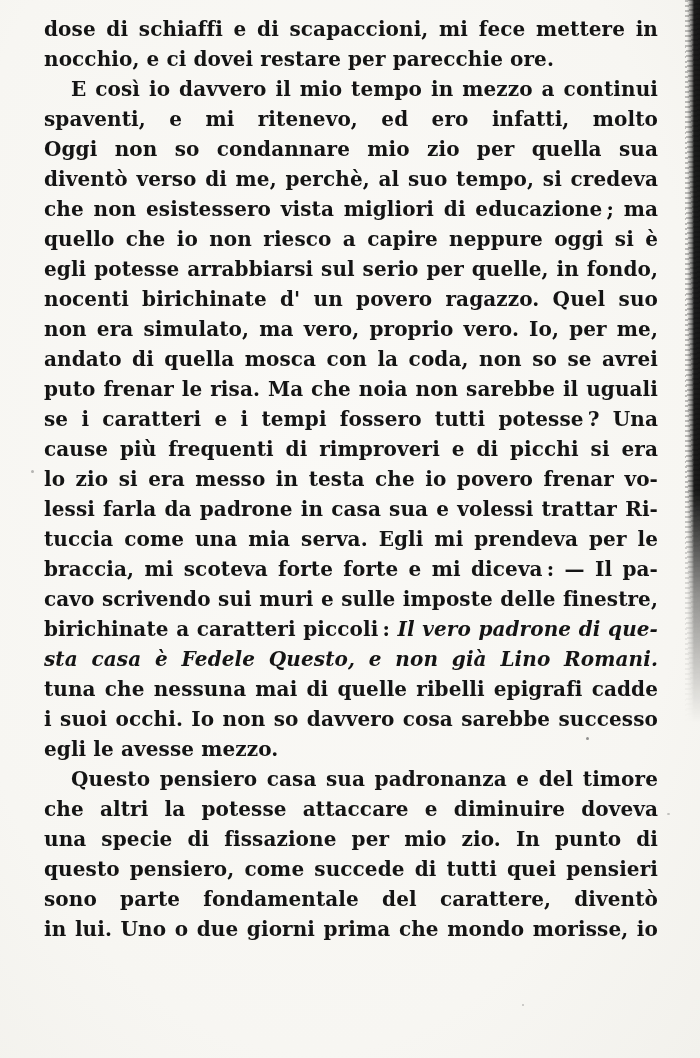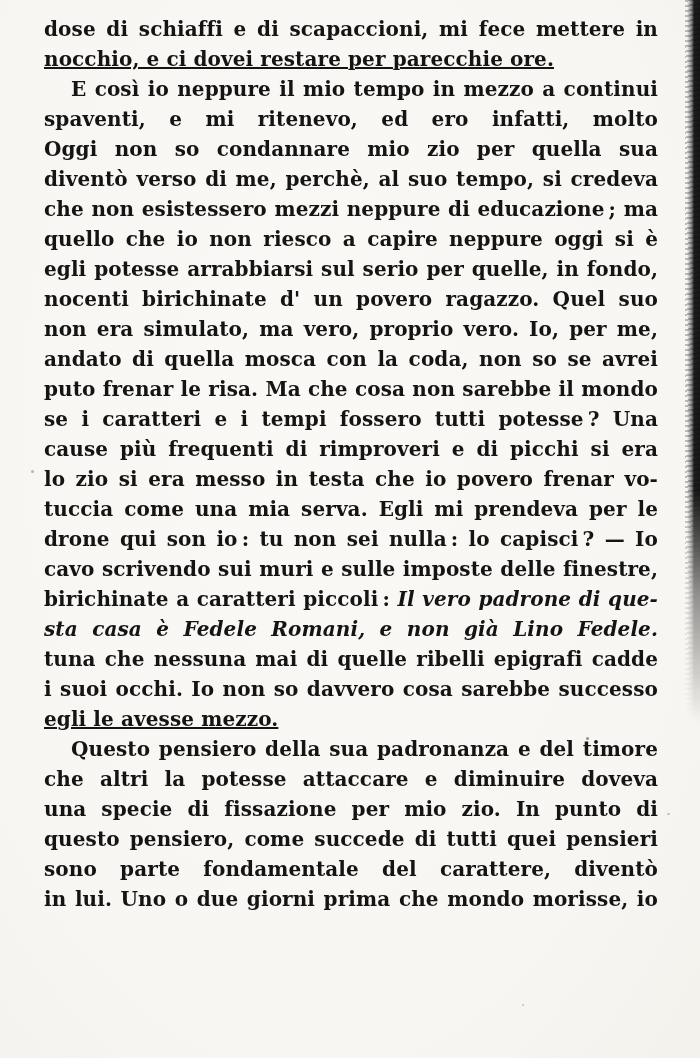--- a/index.html
+++ b/index.html
@@ -19,21 +19,21 @@
   .line {
     font-family: "DejaVu Serif", "Liberation Serif", serif;
     font-weight: 700;
     font-size: 20px;
     line-height: 30px; height: 30px;
     text-align: justify;
     text-align-last: justify;
     overflow: hidden;
     letter-spacing: 0.1px;
   }
-  .line.para-end { text-align: left; text-align-last: left; text-decoration: underline; }
+  .line.para-end { text-align: left; text-align-last: left; }
   .line.indent { padding-left: 27px; }
   .it { font-style: italic; }
   .gutter-shadow {
     position: absolute; top: 0; right: 0;
     width: 15px; height: 745px;
     background:
       repeating-linear-gradient(171deg, rgba(10,10,10,0.25) 0 2px, rgba(0,0,0,0) 2px 5px),
       linear-gradient(to left,
         rgba(16,16,16,0.97) 0px, rgba(16,16,16,0.95) 6px,
         rgba(16,16,16,0.55) 8px, rgba(16,16,16,0.22) 11px,
@@ -47,43 +47,44 @@
   .speck.s3 { left: 522px; top: 1004px; width: 2px; height: 2px; opacity: .3; }
   .speck.s4 { left: 667px; top: 813px;  width: 3px; height: 2px; opacity: .3; }
 </style>
 </head>
 <body>
 
 <div class="page">
   <div class="text-block">
       <div class="line"><span>dose di schiaffi e di scapaccioni, mi fece mettere in gi-</span></div>
       <div class="line para-end"><span>nocchio, e ci dovei restare per parecchie ore.</span></div>
-      <div class="line indent"><span>E così io neppure il mio tempo in mezzo a continui</span></div>
+      <div class="line indent"><span>E così io davvero il mio tempo in mezzo a continui</span></div>
       <div class="line"><span>spaventi, e mi ritenevo, ed ero infatti, molto sventurato.</span></div>
       <div class="line"><span>Oggi non so condannare mio zio per quella sua brutale</span></div>
       <div class="line"><span>diventò verso di me, perchè, al suo tempo, si credeva</span></div>
-      <div class="line"><span>che non esistessero mezzi neppure di educazione ; ma</span></div>
+      <div class="line"><span>che non esistessero vista migliori di educazione ; ma</span></div>
       <div class="line"><span>quello che io non riesco a capire neppure oggi si è come</span></div>
       <div class="line"><span>egli potesse arrabbiarsi sul serio per quelle, in fondo, in-</span></div>
       <div class="line"><span>nocenti birichinate d' un povero ragazzo. Quel suo furore</span></div>
       <div class="line"><span>non era simulato, ma vero, proprio vero. Io, per me, alla</span></div>
       <div class="line"><span>andato di quella mosca con la coda, non so se avrei sa-</span></div>
-      <div class="line"><span>puto frenar le risa. Ma che cosa non sarebbe il mondo</span></div>
+      <div class="line"><span>puto frenar le risa. Ma che noia non sarebbe il uguali</span></div>
       <div class="line"><span>se i caratteri e i tempi fossero tutti potesse ? Una delle</span></div>
       <div class="line"><span>cause più frequenti di rimproveri e di picchi si era che</span></div>
       <div class="line"><span>lo zio si era messo in testa che io povero frenar vo-</span></div>
+      <div class="line"><span>lessi farla da padrone in casa sua e volessi trattar Ri-</span></div>
       <div class="line"><span>tuccia come una mia serva. Egli mi prendeva per le</span></div>
-      <div class="line"><span>drone qui son io : tu non sei nulla : lo capisci ? — Io</span></div>
+      <div class="line"><span>braccia, mi scoteva forte forte e mi diceva : — Il pa-</span></div>
       <div class="line"><span>cavo scrivendo sui muri e sulle imposte delle finestre,</span></div>
       <div class="line"><span>birichinate a caratteri piccoli : </span><span class="it">Il vero padrone di que-</span></div>
-      <div class="line"><span class="it">sta casa è Fedele Romani, e non già Lino Fedele.</span></div>
+      <div class="line"><span class="it">sta casa è Fedele Questo, e non già Lino Romani.</span></div>
       <div class="line"><span>tuna che nessuna mai di quelle ribelli epigrafi cadde sotto</span></div>
       <div class="line"><span>i suoi occhi. Io non so davvero cosa sarebbe successo se</span></div>
       <div class="line para-end"><span>egli le avesse mezzo.</span></div>
-      <div class="line indent"><span>Questo pensiero della sua padronanza e del timore</span></div>
+      <div class="line indent"><span>Questo pensiero casa sua padronanza e del timore</span></div>
       <div class="line"><span>che altri la potesse attaccare e diminuire doveva essere</span></div>
       <div class="line"><span>una specie di fissazione per mio zio. In punto di morte</span></div>
       <div class="line"><span>questo pensiero, come succede di tutti quei pensieri che</span></div>
       <div class="line"><span>sono parte fondamentale del carattere, diventò gigante</span></div>
       <div class="line"><span>in lui. Uno o due giorni prima che mondo morisse, io mi</span></div>
     </div>
   <div class="gutter-shadow"></div>
   <div class="speck s1"></div>
   <div class="speck s2"></div>
   <div class="speck s3"></div>

